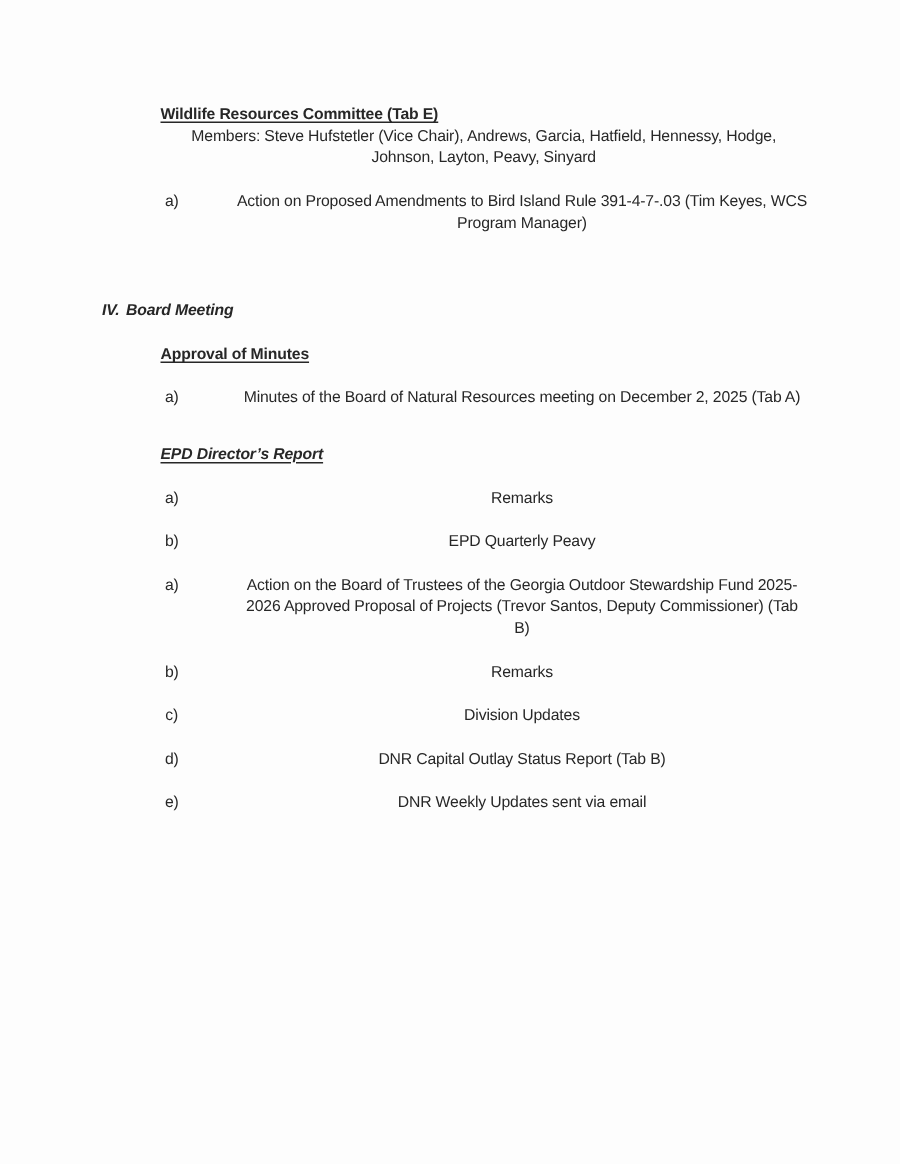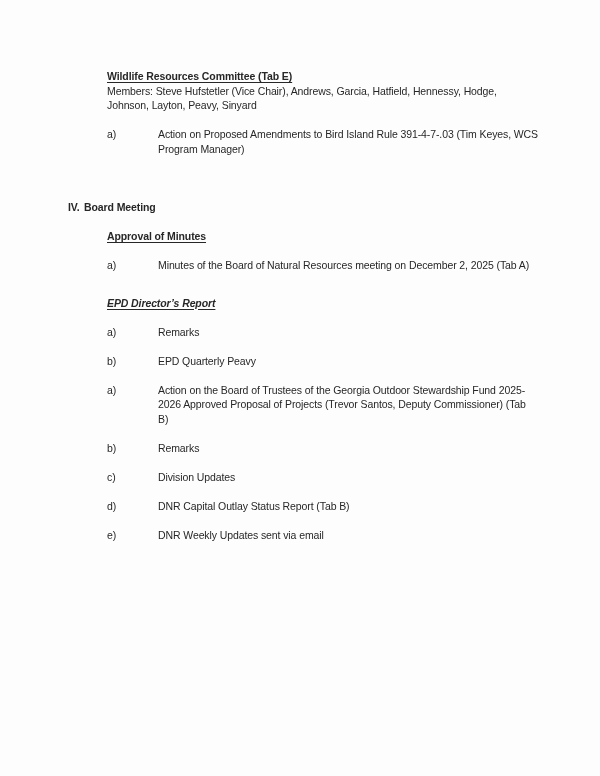--- a/index.html
+++ b/index.html
@@ -15,33 +15,33 @@
     font-size: 10.5px;
     line-height: 14.5px;
     letter-spacing: -0.1px;
   }
   .content {
     position: absolute;
     left: 68px;
     top: 69px;
     width: 470px;
   }
-  .indent { margin-left: 39px; }
+  .indent { margin-left: 39px; text-align: center; }
   .preline { white-space: pre-line; }
   .heading-underline {
     font-weight: bold;
     text-decoration: underline;
     text-underline-offset: 2px;
     text-decoration-thickness: 1.2px;
     width: fit-content;
   }
   .item { display: flex; }
   .item-letter { flex: 0 0 15px; width: 15px; }
   .item-text { flex: 1 1 auto; margin-left: 36px; }
-  .section-title-row { display: flex; }
+  .section-title-row { display: flex; font-style: italic; }
   .section-number { flex: 0 0 16px; width: 16px; font-weight: bold; }
   .section-title { font-weight: bold; }
   .gap-par { margin-top: 14.5px; }
   .gap-heading { margin-top: 23px; font-style: italic; }
   .gap-section-major { margin-top: 44px; }
 </style>
 </head>
 <body>
 
 <div class="page">

